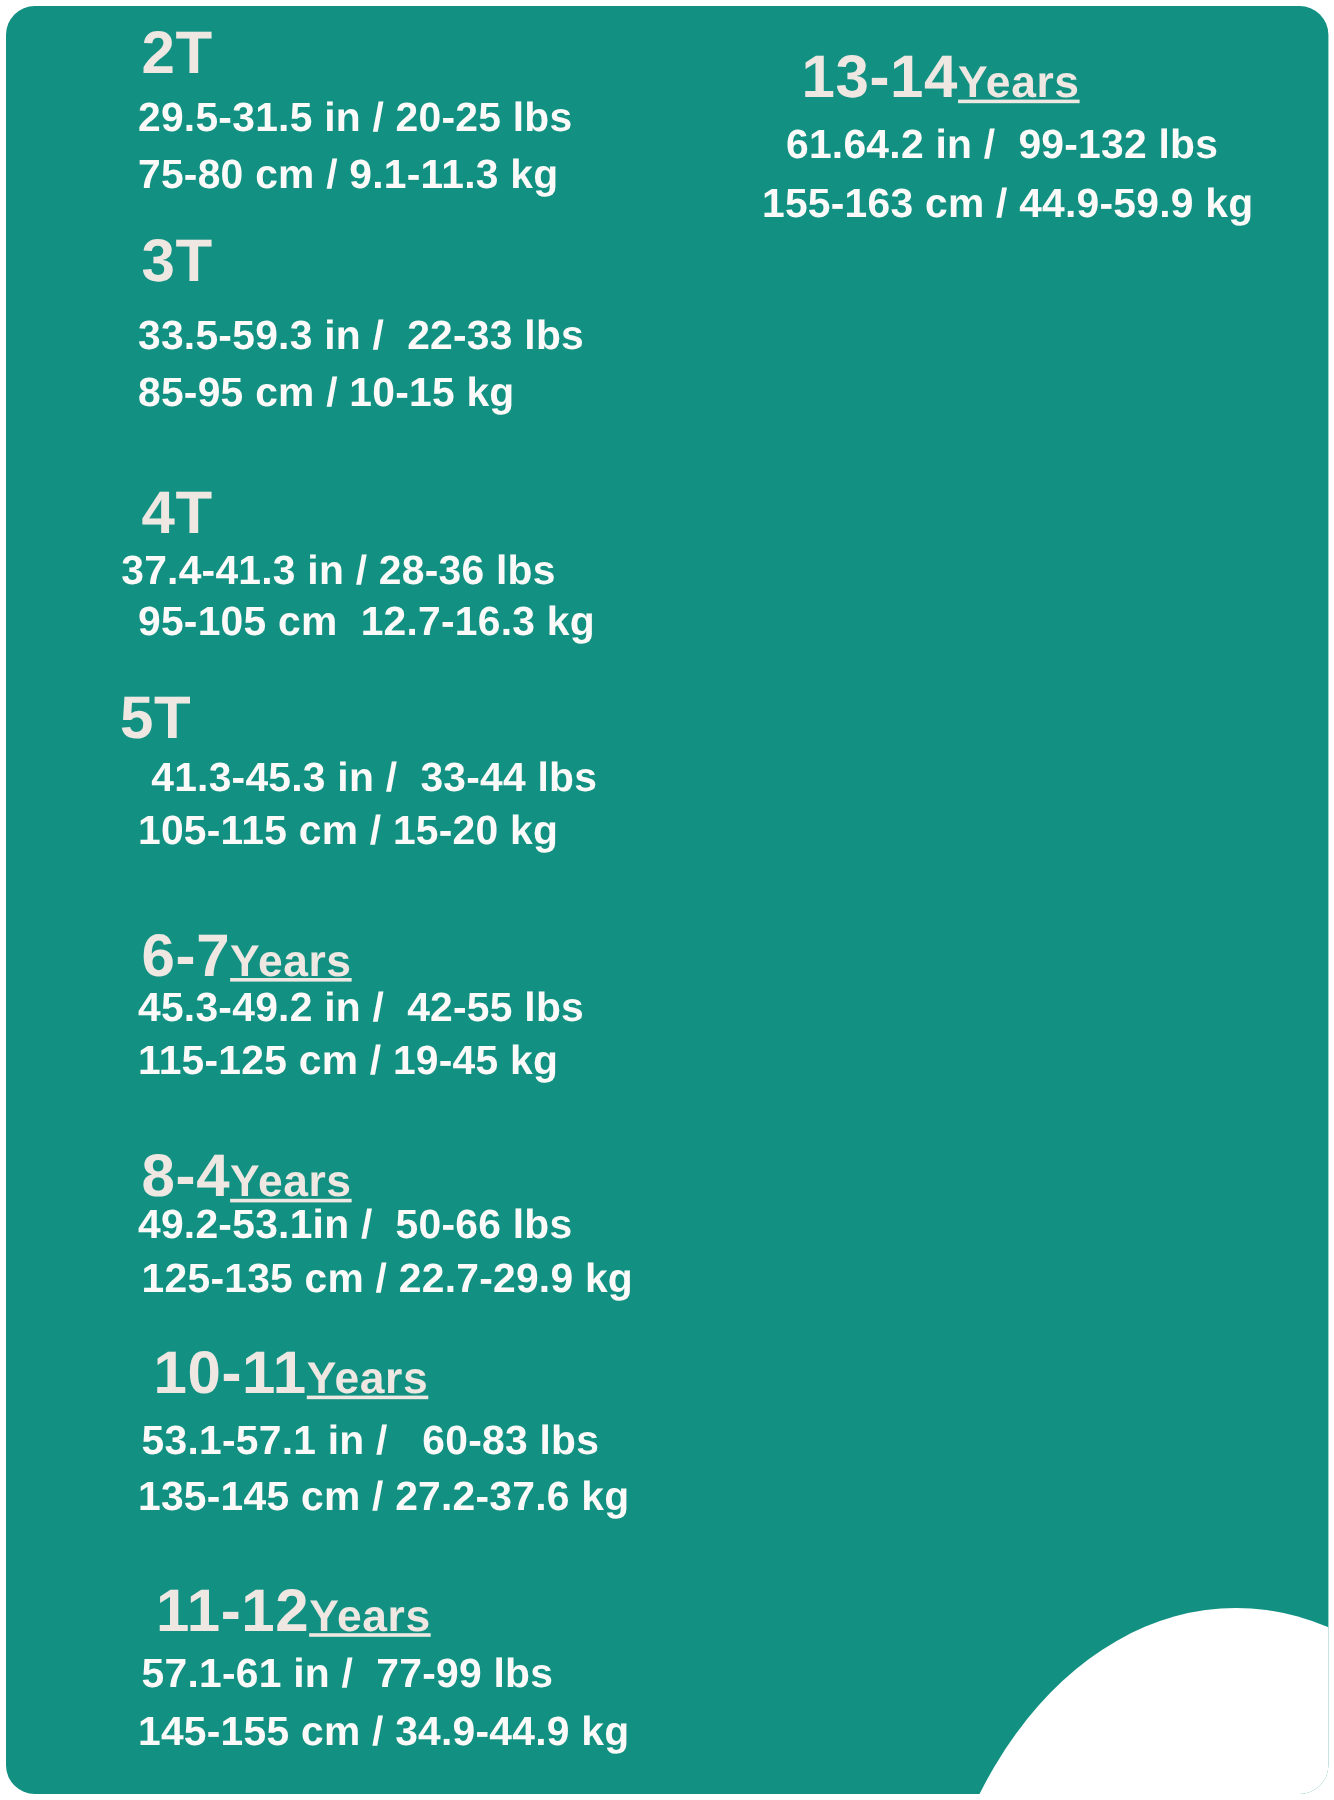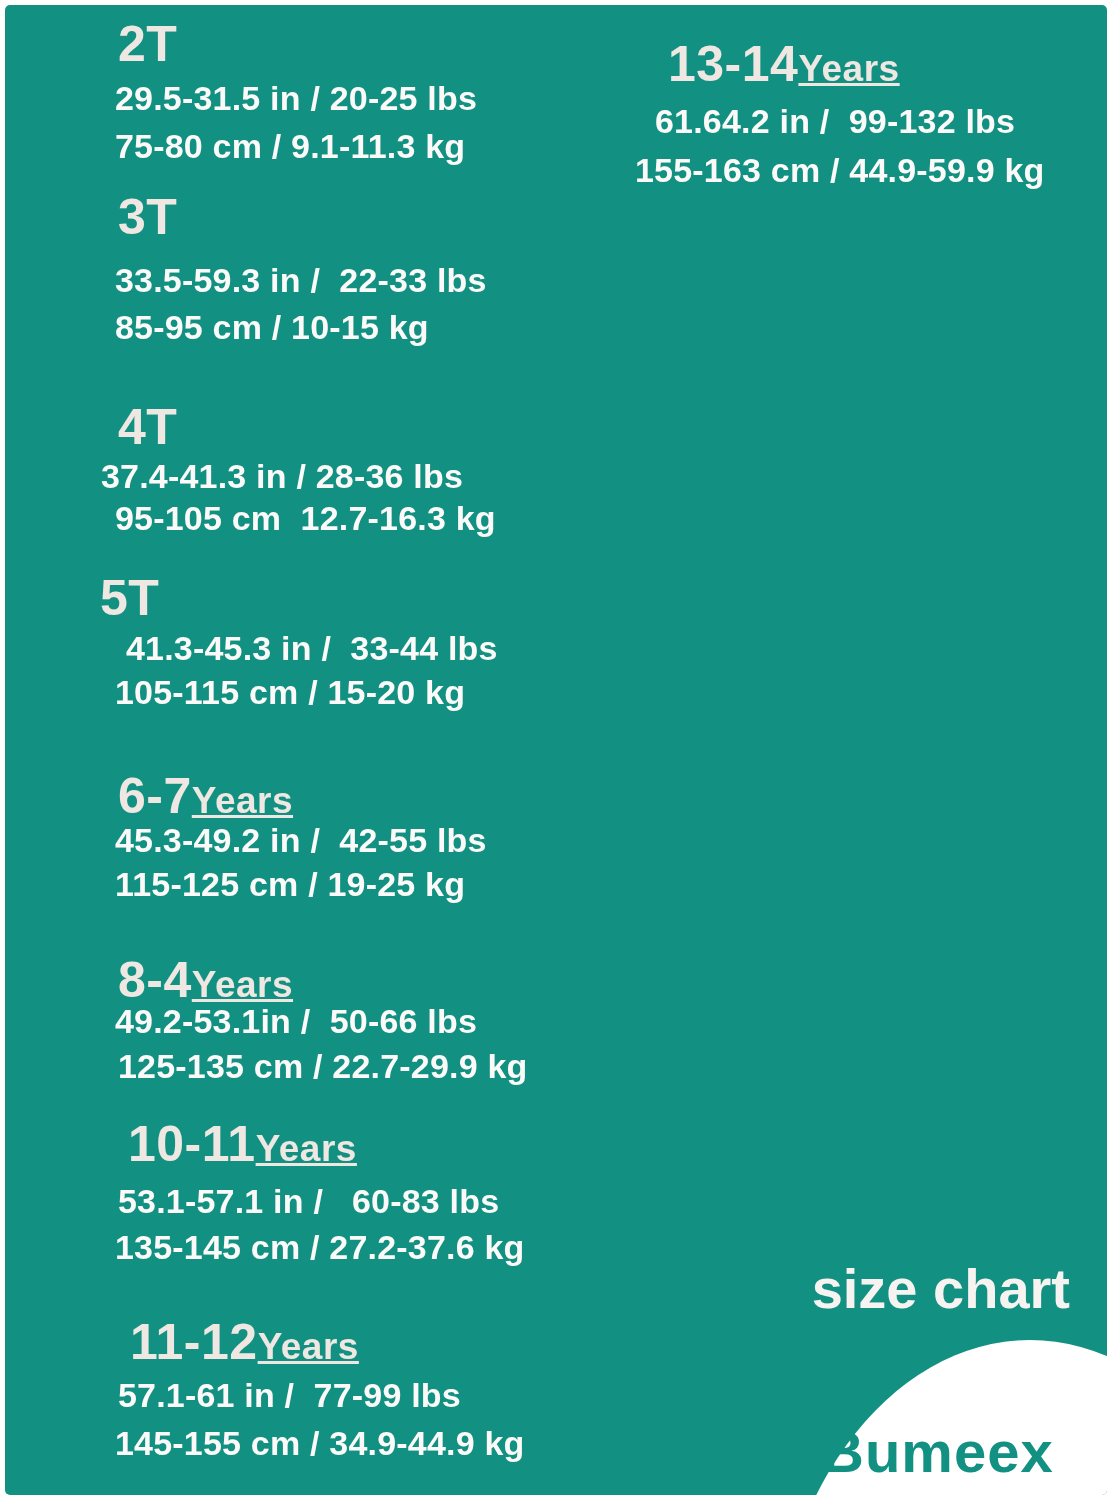--- a/index.html
+++ b/index.html
@@ -13,21 +13,21 @@
   body{
     width:1112px;height:1500px;
     font-family:"Liberation Sans", sans-serif;
     position:relative;
     overflow:hidden;
   }
   .page{position:absolute;inset:0;width:1112px;height:1500px;}
   .card{
     position:absolute;inset:5px;
     background:var(--teal);
-    border-radius:5px;
+    border-radius:24px;
     overflow:hidden;
   }
   
   .content{position:absolute;left:-5px;top:-5px;width:1112px;height:1500px;}
   .hdr{
     position:absolute;
     font-size:50px;font-weight:bold;line-height:1.05;
     color:var(--header-text);
     white-space:pre;
     letter-spacing:0.5px;
@@ -91,21 +91,21 @@
 
       <div>
         <div class="hdr" style="left:100px;top:572px"><span>5T</span><span class="yrs"></span></div>
         <div class="ln" style="left:126px;top:628px">41.3-45.3 in /  33-44 lbs</div>
         <div class="ln" style="left:115px;top:672px">105-115 cm / 15-20 kg</div>
       </div>
 
       <div>
         <div class="hdr" style="left:118px;top:770px"><span>6-7</span><span class="yrs">Years</span></div>
         <div class="ln" style="left:115px;top:820px">45.3-49.2 in /  42-55 lbs</div>
-        <div class="ln" style="left:115px;top:864px">115-125 cm / 19-25 kg</div>
+        <div class="ln" style="left:115px;top:864px">115-125 cm / 19-45 kg</div>
       </div>
 
       <div>
         <div class="hdr" style="left:118px;top:954px"><span>8-4</span><span class="yrs">Years</span></div>
         <div class="ln" style="left:115px;top:1001px">49.2-53.1in /  50-66 lbs</div>
         <div class="ln" style="left:118px;top:1046px">125-135 cm / 22.7-29.9 kg</div>
       </div>
 
       <div>
         <div class="hdr" style="left:128px;top:1118px"><span>10-11</span><span class="yrs">Years</span></div>
@@ -118,20 +118,18 @@
         <div class="ln" style="left:118px;top:1375px">57.1-61 in /  77-99 lbs</div>
         <div class="ln" style="left:115px;top:1423px">145-155 cm / 34.9-44.9 kg</div>
       </div>
 
       <div>
         <div class="hdr" style="left:668px;top:38px"><span>13-14</span><span class="yrs">Years</span></div>
         <div class="ln" style="left:655px;top:101px">61.64.2 in /  99-132 lbs</div>
         <div class="ln" style="left:635px;top:150px">155-163 cm / 44.9-59.9 kg</div>
       </div>
 
-      <div class="size-chart-title">size chart</div>
 
       <div class="brand-ellipse"></div>
-      <div class="brand-text">Bumeex</div>
 
     </div>
   </div>
 </div>
 
 </body></html>

